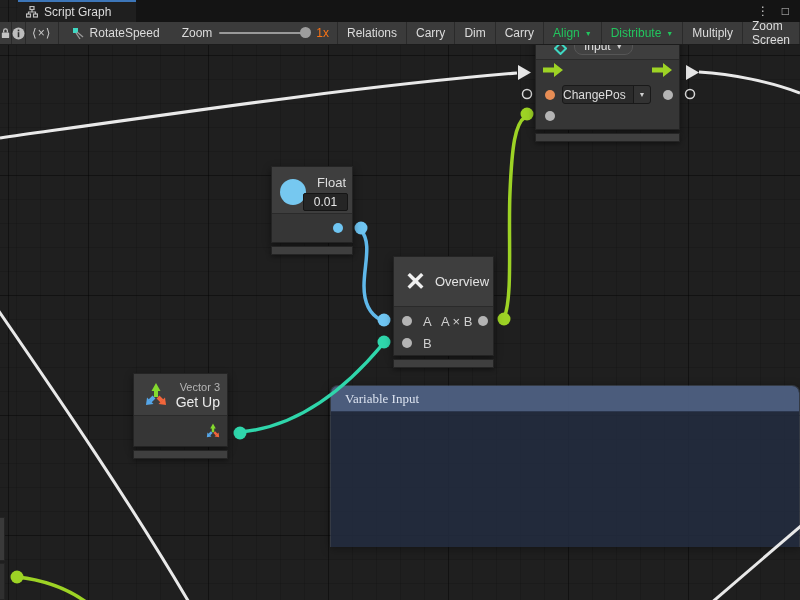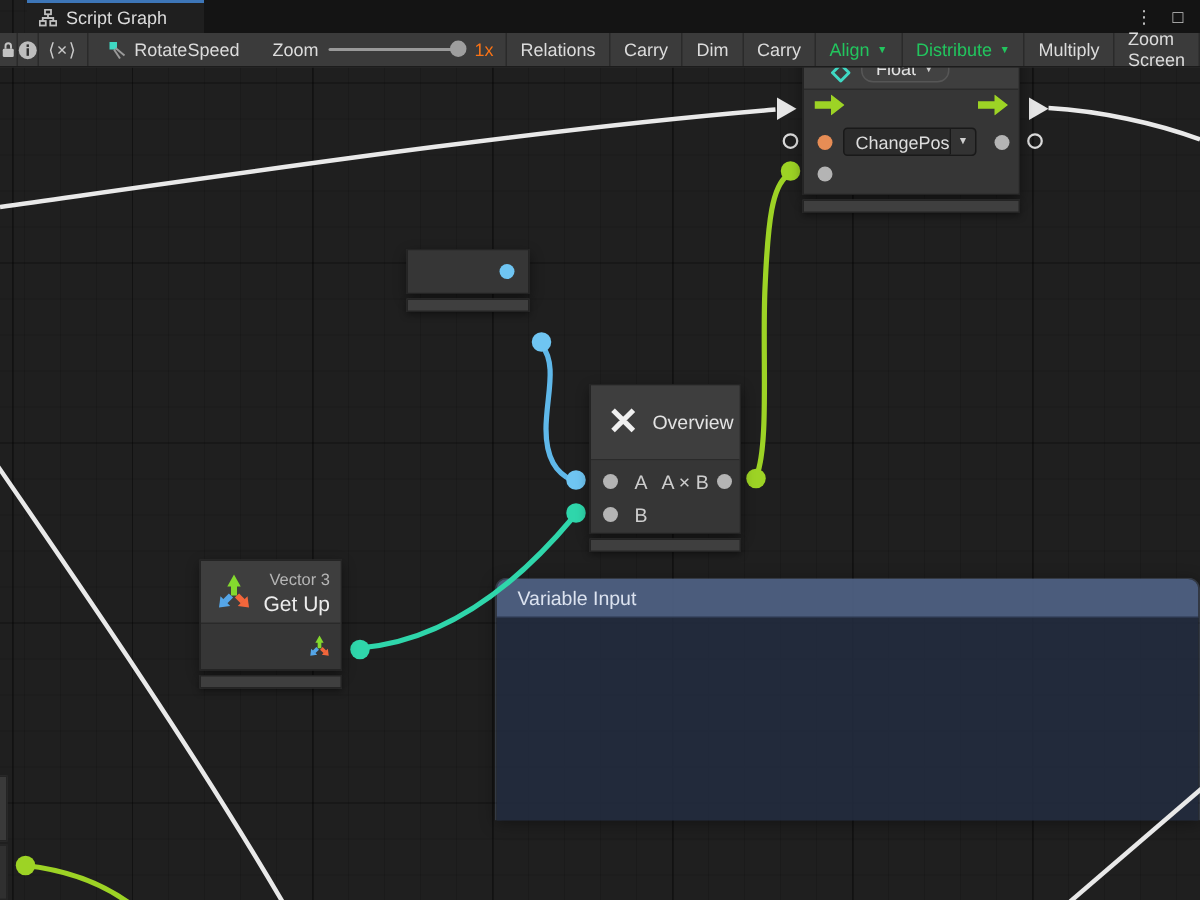--- a/index.html
+++ b/index.html
@@ -17,20 +17,21 @@
       repeating-linear-gradient(to bottom, rgba(0,0,0,0.12) 0 1px, transparent 1px 24px);
     background-position: 88px 55px, 88px 55px, 16px 7px, 16px 7px;
   }
 
   
   .group-panel {
     position:absolute; left:330px; top:385px; width:470px; height:162px; z-index:4;
     border-radius:8px 8px 0 0; overflow:hidden;
     border:1px solid rgba(130,155,200,0.22); border-bottom:none;
     box-shadow:0 2px 10px rgba(0,0,0,0.35);
+    font-family:Liberation Serif, serif;
   }
   .group-header {
     height:26px; background:rgba(82,101,138,0.88); display:flex; align-items:center;
     padding-left:14px; font-size:13px; color:#dbe2ef;
     border-bottom:1px solid rgba(20,26,40,0.55);
   }
   .group-body { height:189px; background:rgba(34,43,62,0.90); }
 
   
   svg.wires { position:absolute; inset:0; z-index:10; pointer-events:none; }
@@ -53,21 +54,21 @@
 
   
   .node-graph { left:535px; top:26px; width:145px; }
   .node-graph .n-header { height:33px; display:flex; align-items:flex-end; padding:0 0 4px 18px; gap:7px; }
   .chip { display:flex; align-items:center; gap:5px; background:#424242; border:1px solid #565656;
           border-radius:8px; padding:1px 9px; font-size:12px; color:#e2e2e2; height:18px; }
   .chip .caret { font-size:7px; color:#cfcfcf; }
   .node-graph .n-body { height:69px; }
   .dd { position:absolute; left:26px; top:25px; width:89px; height:19px; display:flex; align-items:center;
         background:#2b2b2b; border:1px solid #191919; border-radius:3px; }
-  .dd-label { flex:1; text-align:right; font-size:12px; color:#dddddd; }
+  .dd-label { flex:1; text-align:left; font-size:12px; color:#dddddd; }
   .dd-caret { width:17px; text-align:center; font-size:7px; color:#cfcfcf; border-left:1px solid #191919;
               align-self:stretch; display:flex; align-items:center; justify-content:center; background:#333; border-radius:0 3px 3px 0; }
 
   
   .node-float { left:271px; top:166px; width:82px; }
   .node-float .n-header { height:47px; }
   .float-circle { position:absolute; left:8px; top:12px; width:26px; height:26px; border-radius:50%; background:#76c8f0; }
   .float-title { position:absolute; right:6px; top:8px; font-size:13px; color:#dedede; }
   .float-field { position:absolute; right:4px; top:26px; width:45px; height:18px; background:#252525;
                  border:1px solid #151515; border-radius:2px; font-size:12px; color:#e8e8e8;
@@ -154,21 +155,21 @@
     <circle cx="17" cy="577" r="6.5" fill="#9dd325"></circle>
   </svg>
 
   <div class="node node-graph">
     <div class="n-main">
       <div class="n-header">
         <svg width="13" height="13" viewBox="0 0 13 13">
           <path d="M6.5 1 L12 6.5 L6.5 12 L1 6.5 Z" fill="none" stroke="#3fd8c3" stroke-width="2"></path>
         </svg>
         <div class="chip">
-          <span>Float</span>
+          <span>Input</span>
           <span class="caret">▼</span>
         </div>
       </div>
       <div class="n-body">
         <svg class="flow-arrow" style="left:7px;top:3px" width="20" height="14" viewBox="0 0 20 14">
           <polygon points="0,4.5 11,4.5 11,0 20,7 11,14 11,9.5 0,9.5" fill="#9dd325"></polygon>
         </svg>
         <svg class="flow-arrow" style="right:7px;top:3px" width="20" height="14" viewBox="0 0 20 14">
           <polygon points="0,4.5 11,4.5 11,0 20,7 11,14 11,9.5 0,9.5" fill="#9dd325"></polygon>
         </svg>
@@ -179,20 +180,27 @@
         </div>
         <span class="port gray" style="left:127px;top:30px"></span>
         <span class="port gray" style="left:9px;top:51px"></span>
       </div>
     </div>
     <div class="n-footer"></div>
   </div>
 
   <div class="node node-float">
     <div class="n-main">
+      <div class="n-header">
+        <span class="float-circle"></span>
+        <span class="float-title">Float</span>
+        <div class="float-field">
+          <span>0.01</span>
+        </div>
+      </div>
       <div class="n-body">
         <span class="port blue" style="left:61px;top:9px"></span>
       </div>
     </div>
     <div class="n-footer"></div>
   </div>
 
   <div class="node node-multiply">
     <div class="n-main">
       <div class="n-header">

